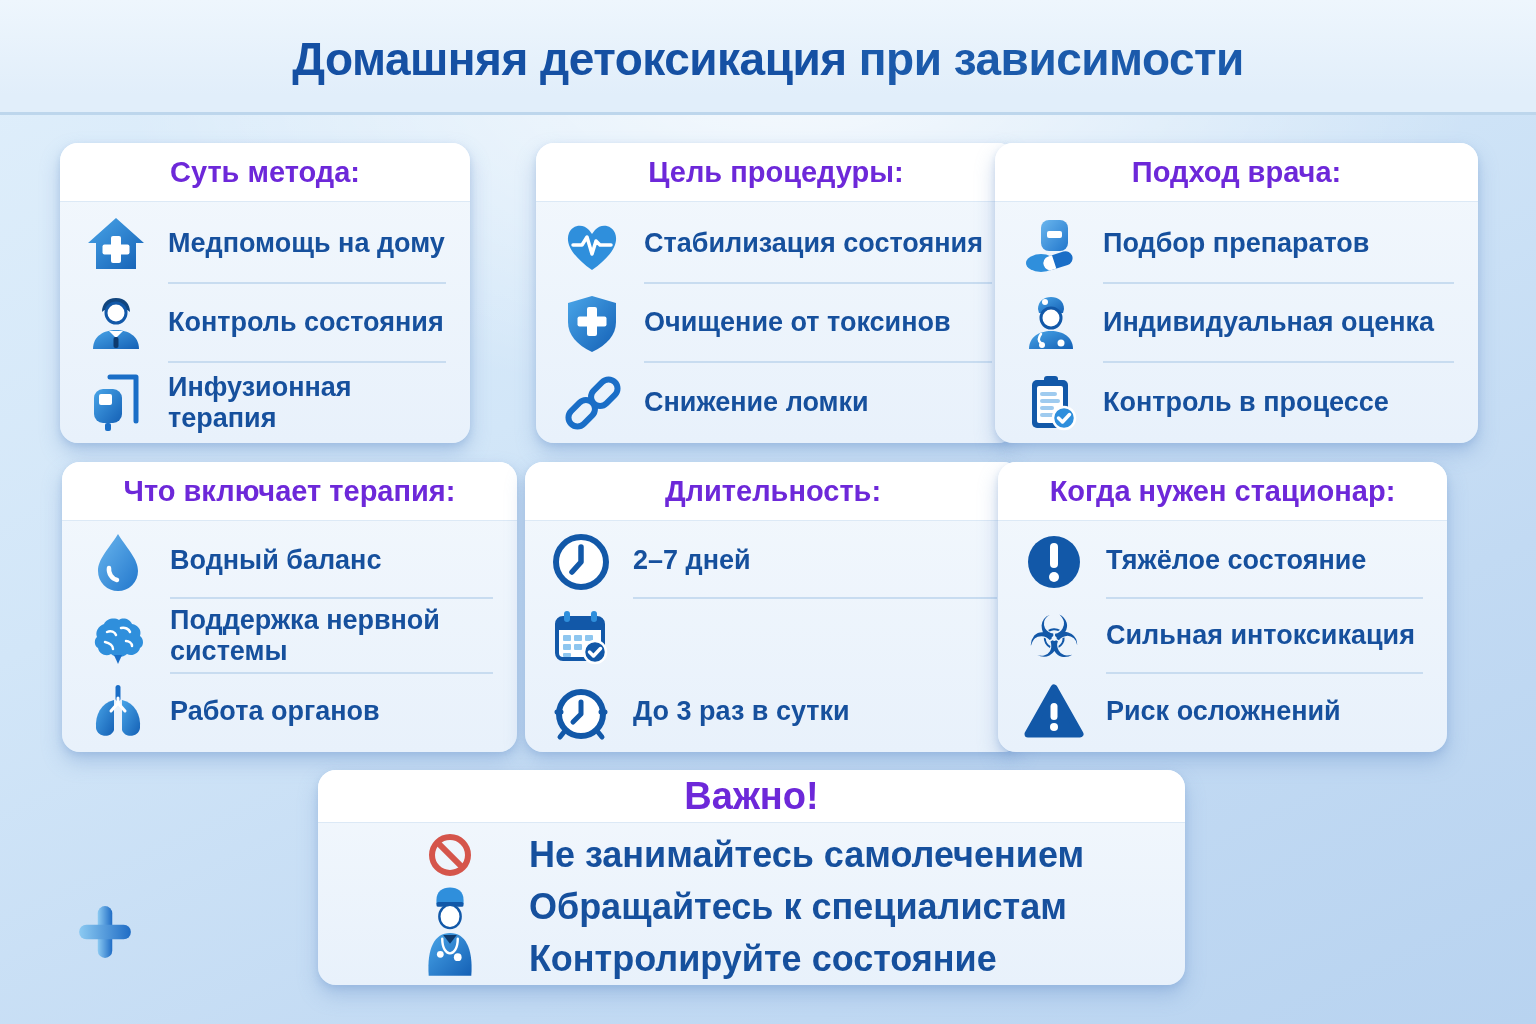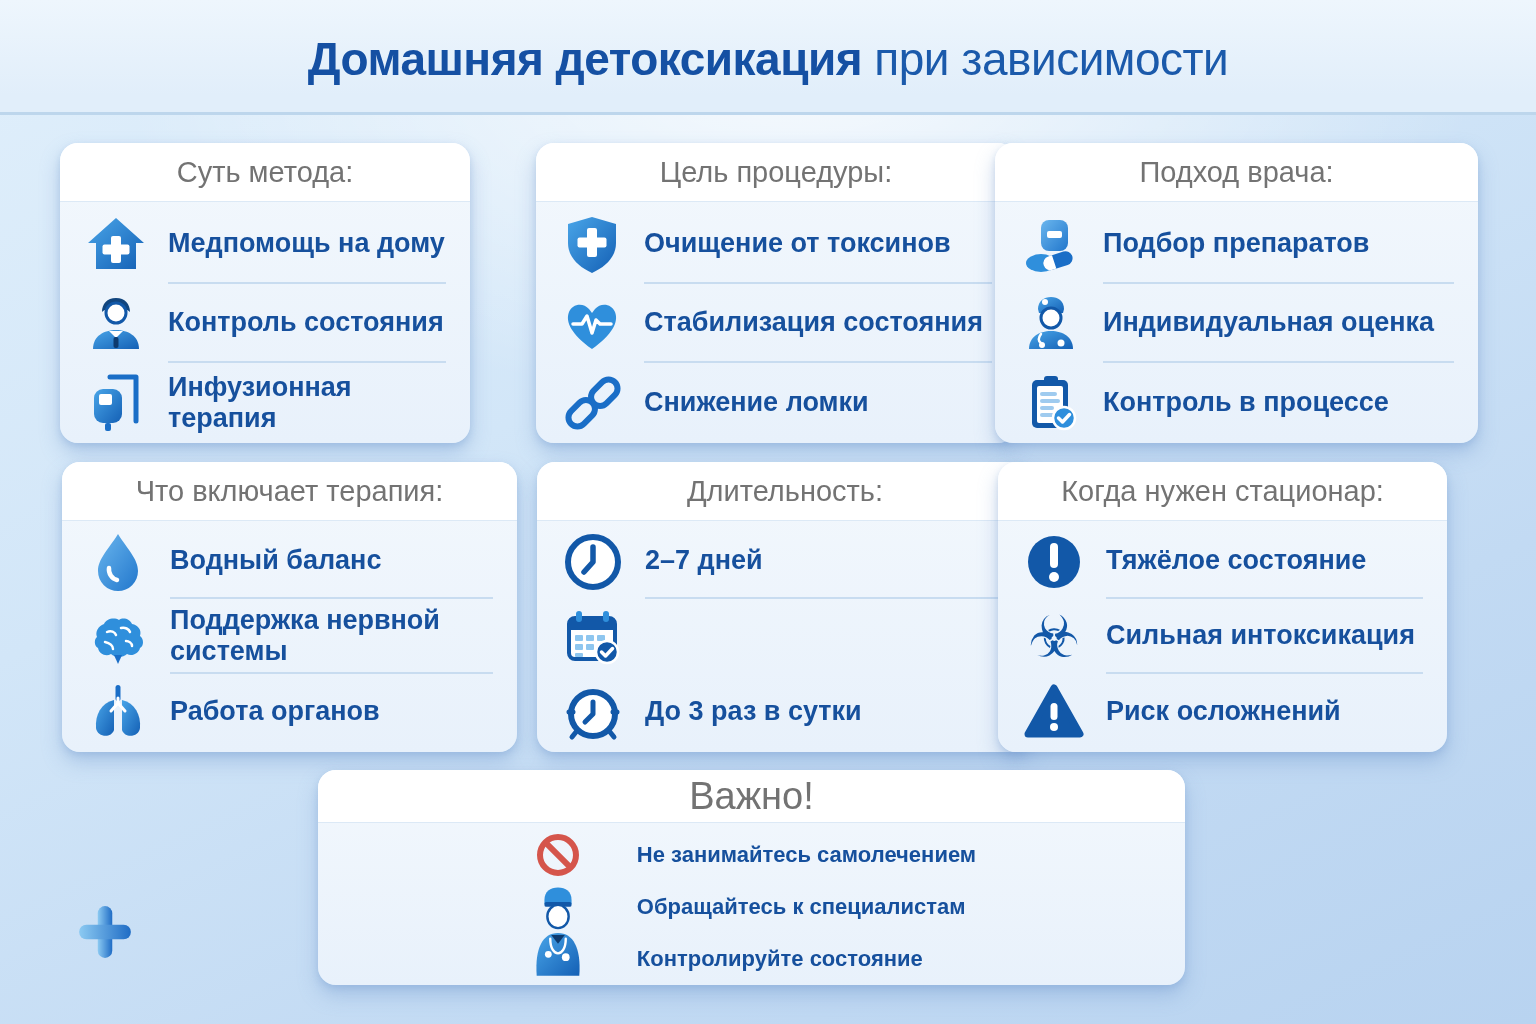--- a/index.html
+++ b/index.html
@@ -8,51 +8,51 @@
     background:
       radial-gradient(1100px 560px at 52% 6%, rgba(255,255,255,.8), rgba(255,255,255,0) 62%),
       linear-gradient(155deg,#e0effb 0%,#d2e6f8 38%,#c2daf3 72%,#b8d3f0 100%);}
   
   .top-band{position:absolute;left:0;top:0;right:0;height:112px;
     background:linear-gradient(180deg,#eef6fd 0%,#e1eefa 85%);
     border-bottom:3px solid #bdd6ec;
     display:flex;align-items:center;justify-content:center;}
   .title{font-size:46px;letter-spacing:-.5px;color:#1b55a6;margin:0;padding-top:6px;white-space:nowrap;}
   .title .em{font-weight:bold;color:#1550a3;}
-  .title .rest{font-weight:normal;color:#1b5aab;}
+  .title .rest{font-weight:bold;color:#1b5aab;}
   
   .card{position:absolute;border-radius:18px;
     background:linear-gradient(180deg,#f3f8fd 0%,#e8f1fb 100%);
     box-shadow:0 10px 20px rgba(110,150,205,.38),0 3px 6px rgba(110,150,205,.25);}
   .card-head{height:58px;background:#fff;border-radius:18px 18px 0 0;
     border-bottom:1px solid #dce9f6;display:flex;align-items:center;justify-content:center;}
-  .card-head .h{font-size:29px;font-weight:normal;color:#737373;}
+  .card-head .h{font-size:29px;font-weight:bold;color:#6d28d9;}
   .card-body{padding:3px 24px 0 24px;}
   .item{display:flex;align-items:center;gap:20px;height:79px;}
   .r2 .item{height:75px;}
   .icon{width:64px;height:64px;flex:0 0 64px;display:flex;align-items:center;justify-content:center;}
   .icon svg{width:100%;height:100%;display:block;}
   .txt{flex:1;align-self:stretch;display:flex;align-items:center;
     font-size:27px;font-weight:600;color:#16509d;}
   .item:not(:last-child) .txt{border-bottom:2px solid #c8dcf0;}
   .glyph{font-family:"DejaVu Sans",sans-serif;font-size:58px;line-height:1;color:#1358a8;font-weight:bold;}
   
   #card-0{left:60px; top:143px; width:410px; height:300px;}
   #card-1{left:492px;top:143px; width:480px; height:300px;margin-left:44px;}
   #card-2{left:995px;top:143px; width:483px; height:300px;}
   #card-3{left:62px; top:462px; width:455px; height:290px;}
-  #card-4{left:537px;top:462px; width:496px; height:290px;}
+  #card-4{left:525px;top:462px; width:496px; height:290px;}
   #card-5{left:998px;top:462px; width:449px; height:290px;}
   
   #card-important{left:318px;top:770px;width:867px;height:215px;}
   #card-important .card-head{height:52px;}
   #card-important .card-head .h{font-size:38px;}
   .imp-body{display:grid;grid-template-columns:62px auto;column-gap:20px;row-gap:4px;
     width:max-content;margin:8px auto 0;align-items:center;}
-  .imp-txt{font-size:22px;font-weight:600;color:#16509d;white-space:nowrap;margin-left:28px;}
+  .imp-txt{font-size:36px;font-weight:600;color:#16509d;white-space:nowrap;margin-left:28px;}
   .imp-icon{display:flex;align-items:center;justify-content:center;}
   .imp-icon svg{display:block;}
   .span2{grid-row:span 2;align-self:stretch;}
   
   .logo{position:absolute;left:72px;top:903px;display:flex;align-items:center;}
   .logo-neo{font-size:66px;font-weight:bold;letter-spacing:3px;
     background:linear-gradient(115deg,#0f3d80 0%,#1d5cae 38%,#3f93dd 72%,#6cbaf0 100%);
     -webkit-background-clip:text;background-clip:text;color:transparent;}
   .logo-plus{margin-left:4px;}
   .hidden-defs{position:absolute;width:0;height:0;overflow:hidden;}
@@ -125,35 +125,35 @@
   </div>
 
   <div class="card" id="card-1">
     <div class="card-head">
         <span class="h">Цель процедуры:</span>
       </div>
     <div class="card-body">
       <div class="item">
         <span class="icon">
           <svg viewBox="0 0 64 64">
+              <path d="M32 57C12 43 5 30 9 20c3-8 14-10 20-3l3 4 3-4c6-7 17-5 20 3 4 10-3 23-23 37z" fill="#2f8fdc"></path>
+              <polyline points="13,32 22,32 27,24 32,41 36,28 40,32 51,32" stroke="#fff" stroke-width="3.5" fill="none" stroke-linejoin="round" stroke-linecap="round"></polyline>
+            </svg>
+        </span>
+        <span class="txt">Стабилизация состояния</span>
+      </div>
+      <div class="item">
+        <span class="icon">
+          <svg viewBox="0 0 64 64">
               <path d="M32 4 56 11v19c0 13-9 23-24 30C17 53 8 43 8 30V11z" fill="url(#gIc)"></path>
               <rect x="27" y="15" width="10" height="29" rx="2" fill="#fff"></rect>
               <rect x="17.5" y="24.5" width="29" height="10" rx="2" fill="#fff"></rect>
             </svg>
         </span>
         <span class="txt">Очищение от токсинов</span>
-      </div>
-      <div class="item">
-        <span class="icon">
-          <svg viewBox="0 0 64 64">
-              <path d="M32 57C12 43 5 30 9 20c3-8 14-10 20-3l3 4 3-4c6-7 17-5 20 3 4 10-3 23-23 37z" fill="#2f8fdc"></path>
-              <polyline points="13,32 22,32 27,24 32,41 36,28 40,32 51,32" stroke="#fff" stroke-width="3.5" fill="none" stroke-linejoin="round" stroke-linecap="round"></polyline>
-            </svg>
-        </span>
-        <span class="txt">Стабилизация состояния</span>
       </div>
       <div class="item">
         <span class="icon">
           <svg viewBox="0 0 64 64">
               <g stroke="#1a6ec7" stroke-width="6" fill="none">
                 <rect x="-14" y="-9" width="30" height="18" rx="9" transform="translate(21 43) rotate(-45)"></rect>
                 <rect x="-16" y="-9" width="30" height="18" rx="9" transform="translate(45 21) rotate(-45)"></rect>
               </g>
             </svg>
         </span>

